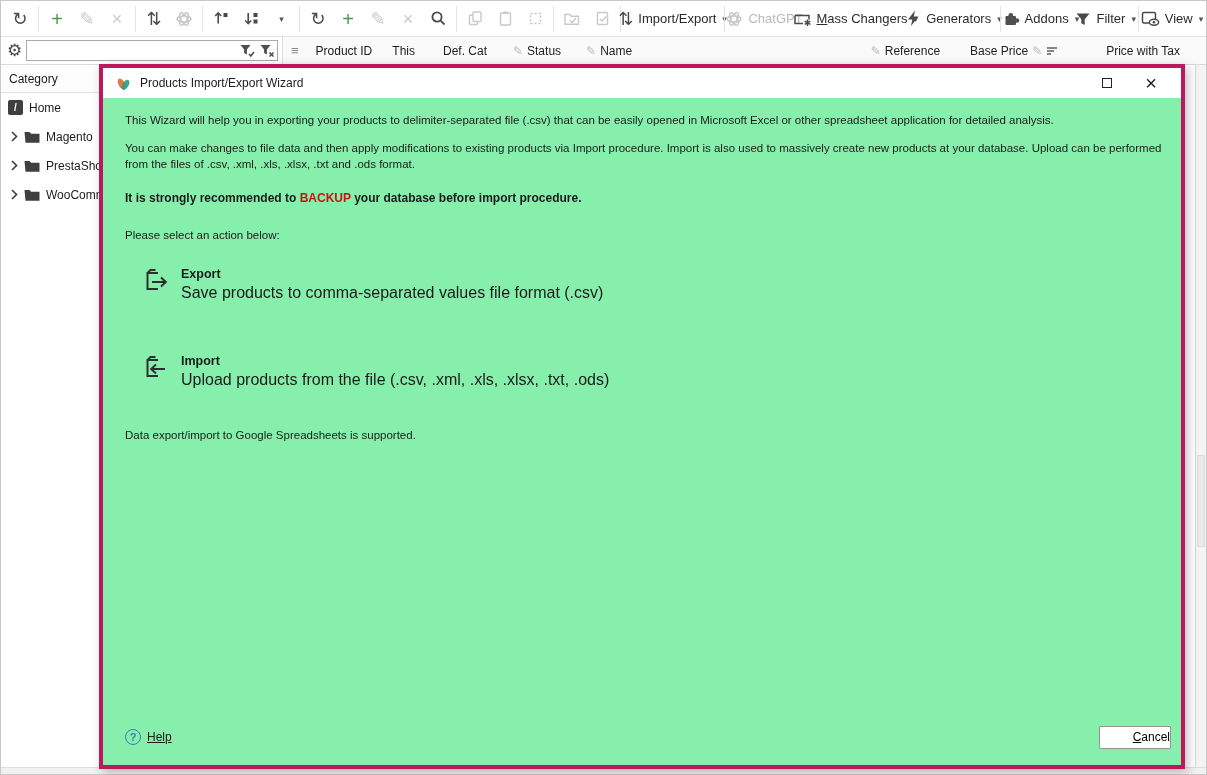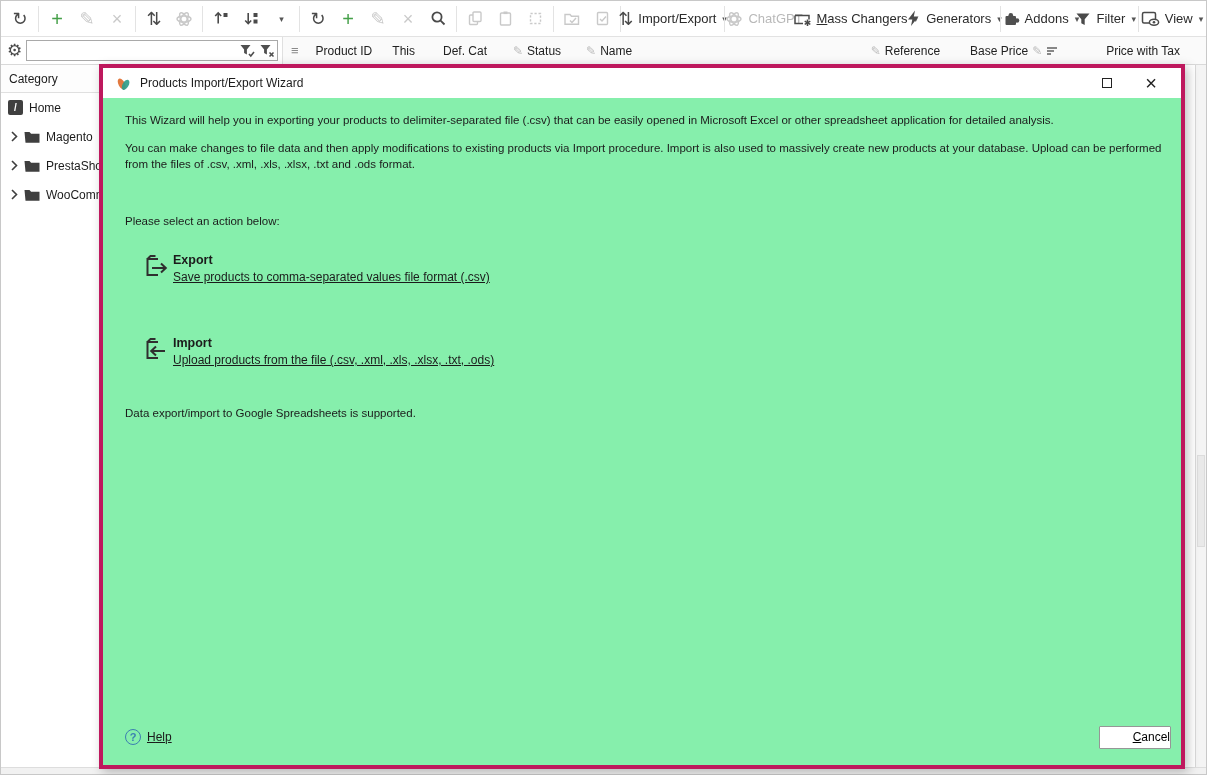--- a/index.html
+++ b/index.html
@@ -60,24 +60,24 @@
   .closex { font-size:20px; line-height:1; }
 
   .dlg-body { flex:1; padding:14px 16px 0 22px; font-size:11.5px; position:relative; }
   .dlg-body p { margin-bottom:11px; line-height:1.45; max-width:1048px; }
   .warnrow { display:flex; align-items:center; margin:18px 0 10px 0; }
   .warn { font-weight:bold; font-size:12px; }
   .warn .hl { color:#cc1111; }
   .backup-btn { margin-left:auto; margin-right:0; width:200px; height:44px; border:1px solid #b9b9b9; background:#fff;
     display:flex; align-items:center; justify-content:center; gap:10px; font-size:12px; border-radius:1px; }
   .selecttxt { margin:24px 0 14px 0; }
-  .action { display:flex; align-items:flex-start; gap:0; margin:20px 0 0 12px; padding:6px; width:520px; cursor:pointer; }
+  .action { display:flex; align-items:flex-start; gap:8px; margin:20px 0 0 12px; padding:6px; width:520px; cursor:pointer; }
   .action + .action { margin-top:40px; }
   .action .txt b { font-size:12.5px; display:block; margin-bottom:3px; }
-  .action .txt span { font-size:12px;text-decoration:underline; }
+  .action .txt span { font-size:16px; }
   .gnote { margin-top:34px; }
 
   .dlg-footer { flex:none; height:46px; display:flex; align-items:center; padding:0 10px 10px 22px; }
   .helplink { display:flex; align-items:center; gap:6px; font-size:12px; color:#1b1b1b; }
   .help-ic { width:16px; height:16px; border:1.5px solid #3c7fb1; border-radius:50%; color:#3c7fb1;
     font-size:11px; font-weight:bold; display:flex; align-items:center; justify-content:center; }
   .cancel-btn { margin-left:auto; width:72px; height:23px; border:1px solid #969696; background:#fff;
     font-size:12px; display:flex; align-items:center; justify-content:flex-end; border-radius:1px; }
 
   .statusbar { height:7px; background:#f1f1f1; border-top:1px solid #dddddd; flex:none; }
@@ -441,20 +441,21 @@
         <span class="winbtn">
             <span class="closex">×</span>
           </span>
       </div>
 
       <div class="dlg-body">
         <p>This Wizard will help you in exporting your products to delimiter-separated file (.csv) that can be easily opened in Microsoft Excel or other spreadsheet application for detailed analysis.</p>
         <p>You can make changes to file data and then apply modifications to existing products via Import procedure. Import is also used to massively create new products at your database. Upload can be performed from the files of .csv, .xml, .xls, .xlsx, .txt and .ods format.</p>
 
         <div class="warnrow">
+          <span class="warn"><span>It is strongly recommended to </span><span class="hl">BACKUP</span><span> your database before import procedure.</span></span>
         </div>
 
         <div class="selecttxt">Please select an action below:</div>
 
         <div class="action">
           <span>
             <svg width="30" height="27" viewBox="0 0 30 27">
                 <g stroke="#2f2f2f" stroke-width="2" fill="none">
               <path d="M15 6 h-10.5 v16 h10.5"></path>
                   <path d="M4.5 6 l3 -3 h5"></path>

